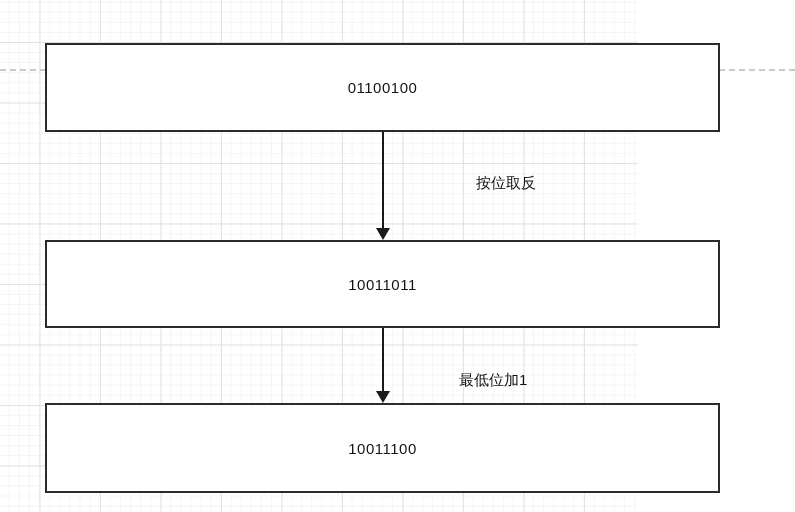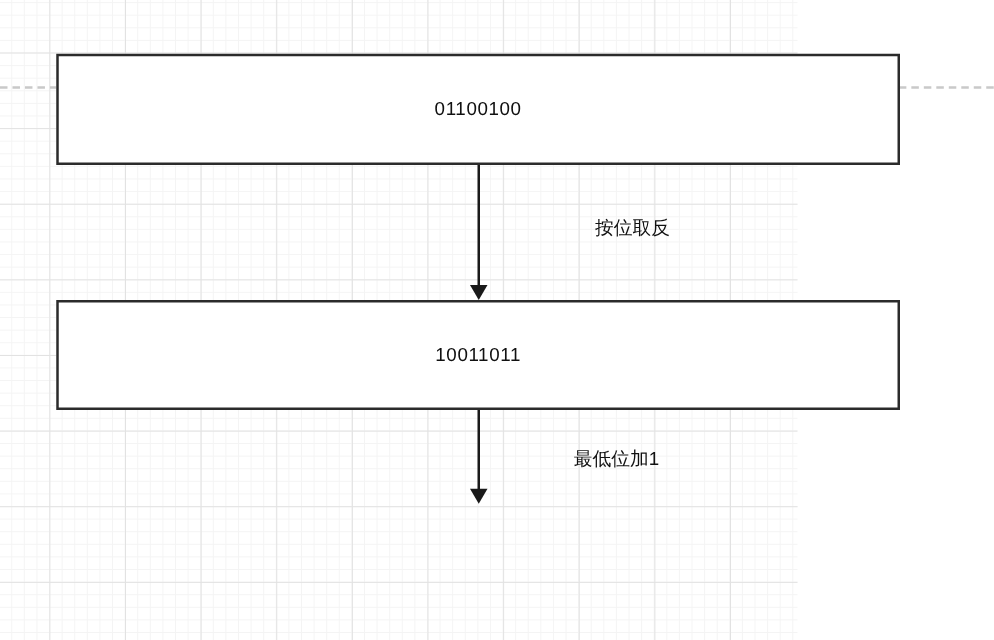--- a/index.html
+++ b/index.html
@@ -61,21 +61,21 @@
     border-top: 12px solid var(--arrow);
     z-index: 3;
   }
   .edge1 .edge-head { top: 228px; }
   .edge2 .edge-head { top: 391px; }
   .edge-label {
     position: absolute; font-size: 15px; line-height: 19px;
     color: var(--text); white-space: nowrap; z-index: 4;
   }
   .edge-label-1 { left: 464px; top: 173px; margin-left: 12px; }
-  .edge-label-2 { left: 459px; top: 358px; }
+  .edge-label-2 { left: 459px; top: 370px; }
 </style>
 </head>
 <body>
 
 <div class="canvas">
 
   <div class="page-break"></div>
 
   <div class="node node1">
     <span class="node-label">01100100</span>
@@ -90,14 +90,17 @@
   <div class="node node2">
     <span class="node-label">10011011</span>
   </div>
 
   <div class="edge edge2">
     <div class="edge-line"></div>
     <div class="edge-head"></div>
   </div>
   <div class="edge-label edge-label-2">最低位加1</div>
 
+  <div class="node node3">
+    <span class="node-label">10011100</span>
+  </div>
 
 </div>
 
 </body></html>

